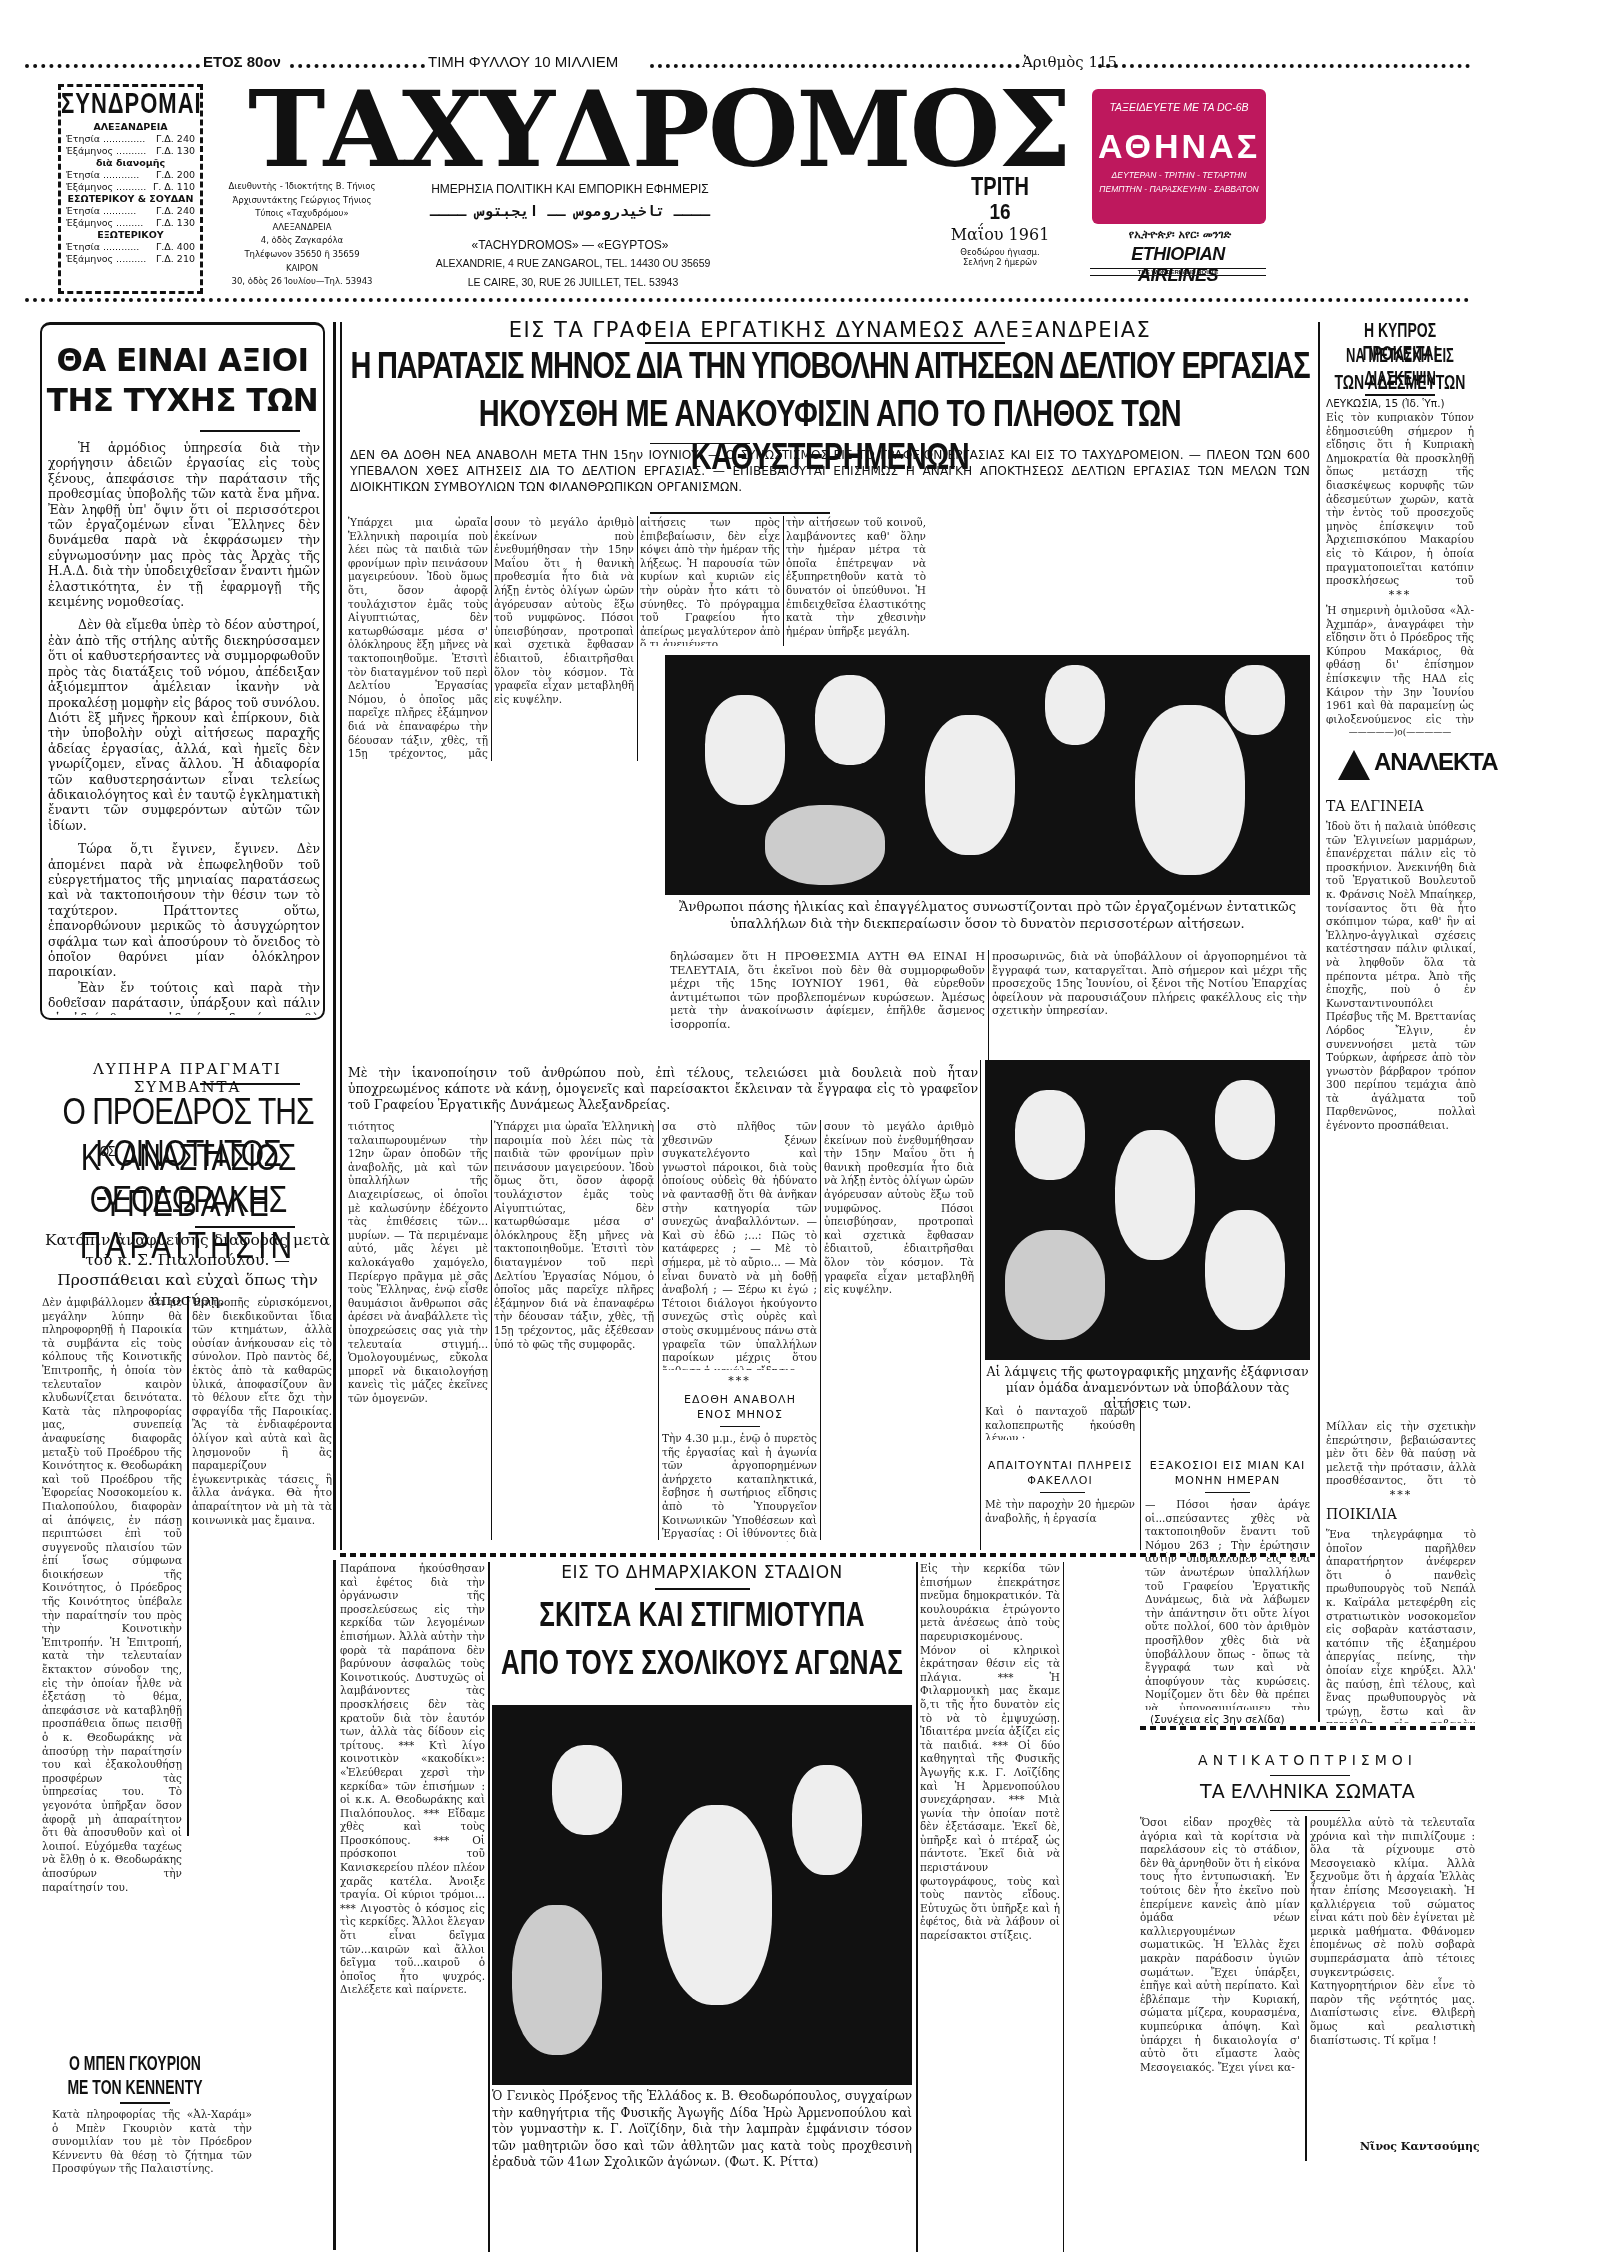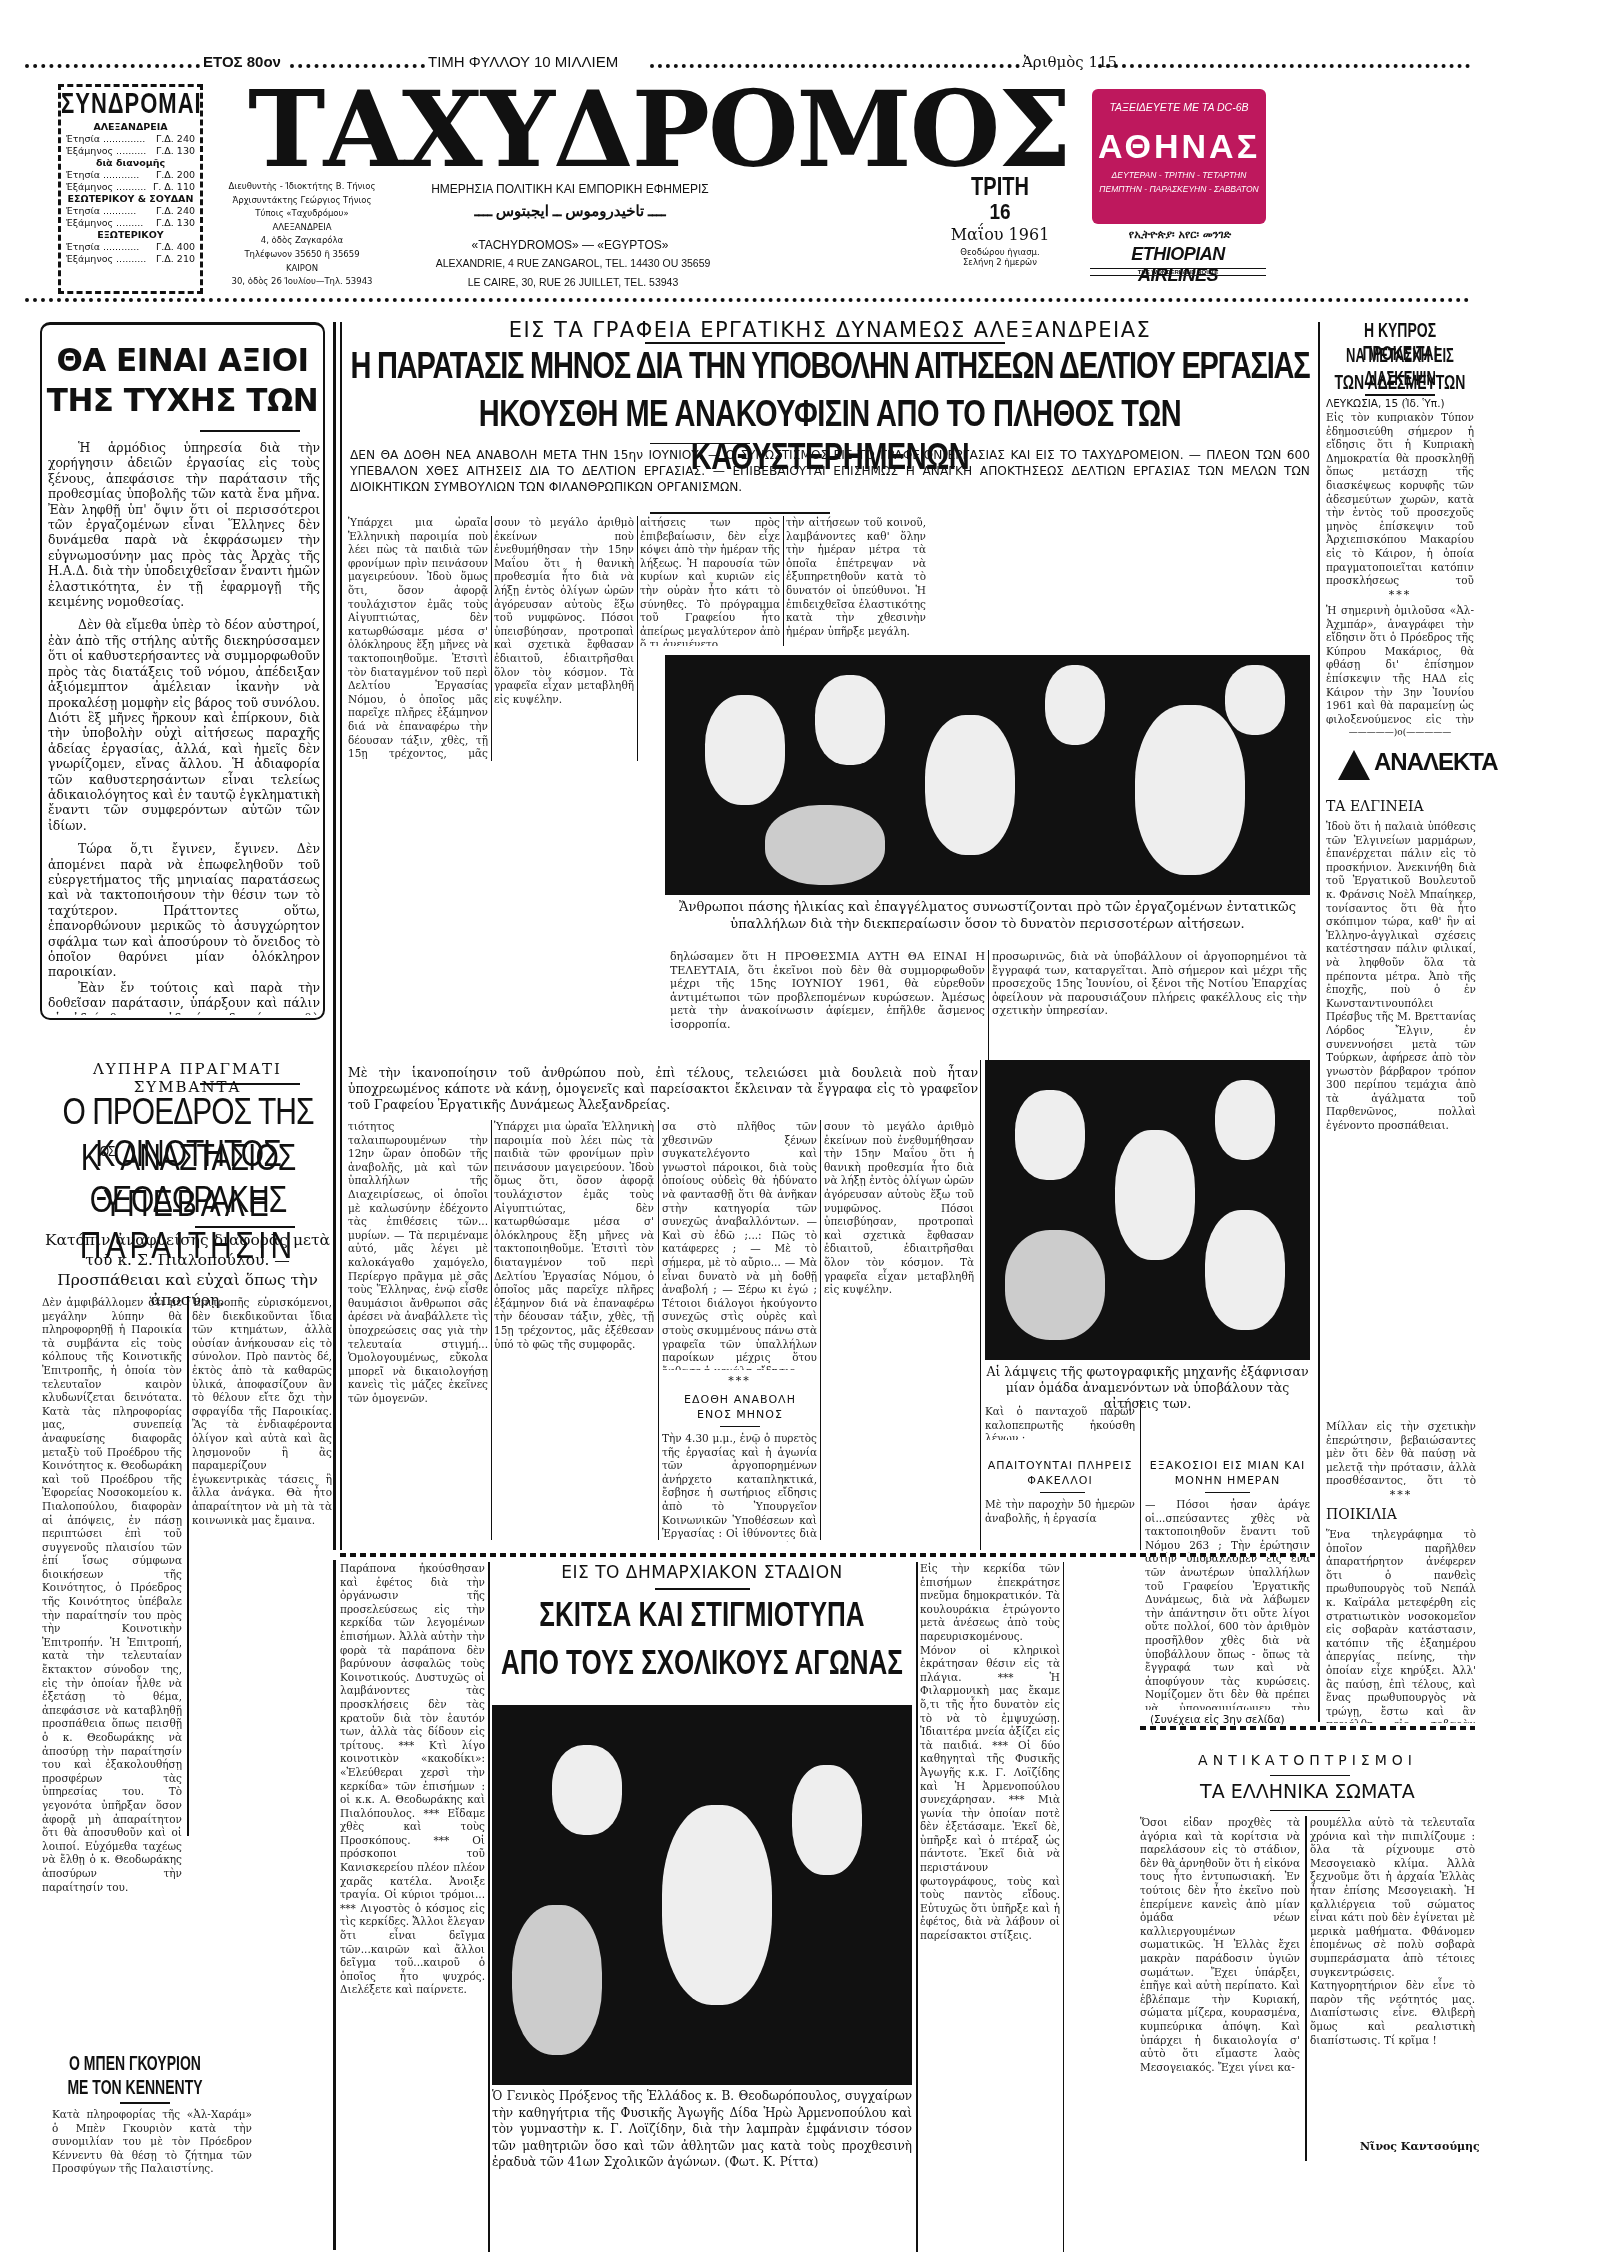--- a/index.html
+++ b/index.html
@@ -77,21 +77,21 @@
     <div>Τύποις «Ταχυδρόμου»</div>
     <div>ΑΛΕΞΑΝΔΡΕΙΑ</div>
     <div>4, ὁδὸς Ζαγκαρόλα</div>
     <div>Τηλέφωνον 35650 ἢ 35659</div>
     <div>ΚΑΙΡΟΝ</div>
     <div>30, ὁδὸς 26 Ἰουλίου—Τηλ. 53943</div>
   </div>
 
 <div class="abs" style="left:248px; top:80px; font-family:'DejaVu Serif',serif; font-weight:bold; font-size:104px; letter-spacing:-2px; transform:scaleX(1.0); line-height:100px;">ΤΑΧΥΔΡΟΜΟΣ</div>
 <div class="abs center" style="left:390px; top:182px; width:360px; font-family:'Liberation Sans',sans-serif; font-size:12px;">ΗΜΕΡΗΣΙΑ ΠΟΛΙΤΙΚΗ ΚΑΙ ΕΜΠΟΡΙΚΗ ΕΦΗΜΕΡΙΣ</div>
-<div class="abs center" style="left:400px; top:202px; width:340px; font-family:Liberation Serif, serif; font-size:15px; font-weight:bold;">ــــ تاخيدروموس ــ ايجبتوس ــــ</div>
+<div class="abs center" style="left:400px; top:202px; width:340px; font-family:Liberation Mono, monospace; font-size:15px; font-weight:bold;">ــــ تاخيدروموس ــ ايجبتوس ــــ</div>
 <div class="abs center" style="left:390px; top:238px; width:360px; font-family:'Liberation Sans',sans-serif; font-size:12px;">«TACHYDROMOS» — «EGYPTOS»</div>
 <div class="abs center" style="left:378px; top:257px; width:390px; font-family:'Liberation Sans',sans-serif; font-size:10.5px;">ALEXANDRIE, 4 RUE ZANGAROL, TEL. 14430 OU 35659</div>
 <div class="abs center" style="left:378px; top:276px; width:390px; font-family:'Liberation Sans',sans-serif; font-size:10.5px;">LE CAIRE, 30, RUE 26 JUILLET, TEL. 53943</div>
 
 <div class="abs center" style="left:935px; top:175px; width:130px;">
   <div style="font-family:'Liberation Sans',sans-serif; font-weight:bold; font-size:20px; transform:scaleY(1.25);">ΤΡΙΤΗ</div>
   <div style="font-family:'Liberation Sans',sans-serif; font-weight:bold; font-size:19px; margin-top:3px; transform:scaleY(1.2);">16</div>
   <div style="font-family:'DejaVu Serif',serif; font-size:16px; margin-top:2px;">Μαΐου 1961</div>
   <div style="font-family:'DejaVu Sans',sans-serif; font-size:8.5px; margin-top:3px;">Θεοδώρου ἡγιασμ.</div>
   <div style="font-family:'DejaVu Sans',sans-serif; font-size:8.5px;">Σελήνη 2 ἡμερῶν</div>
@@ -192,21 +192,21 @@
   <div class="blob" style="left:30px; top:30px; width:70px; height:90px;"></div>
   <div class="blob" style="left:130px; top:70px; width:80px; height:130px;"></div>
   <div class="blob" style="left:230px; top:20px; width:60px; height:80px;"></div>
   <div class="blob" style="left:20px; top:170px; width:100px; height:110px; background:#ccc;"></div>
   <div class="blob" style="left:220px; top:150px; width:80px; height:120px;"></div>
 </div>
 <div class="abs caption" style="left:985px; top:1364px; width:325px; font-size:12.5px; line-height:16px;">Αἱ λάμψεις τῆς φωτογραφικῆς μηχανῆς ἐξάφνισαν μίαν ὁμάδα ἀναμενόντων νὰ ὑποβάλουν τὰς αἰτήσεις των.</div>
 <div class="abs body-txt" style="left:985px; top:1405px; width:150px; height:35px;">Καὶ ὁ πανταχοῦ παρὼν καλοπεπρωτῆς ἠκούσθη λέγων :</div>
 <div class="abs center" style="left:985px; top:1458px; width:150px; font-family:'DejaVu Sans',sans-serif; font-size:11px; line-height:15px; letter-spacing:1px;">ΑΠΑΙΤΟΥΝΤΑΙ ΠΛΗΡΕΙΣ ΦΑΚΕΛΛΟΙ</div>
 <div class="hline" style="left:1040px; top:1492px; width:45px; border-top-width:1px;"></div>
-<div class="abs body-txt" style="left:985px; top:1498px; width:150px; height:45px;">Μὲ τὴν παροχὴν 50 ἡμερῶν ἀναβολῆς, ἡ ἐργασία</div>
+<div class="abs body-txt" style="left:985px; top:1498px; width:150px; height:45px;">Μὲ τὴν παροχὴν 20 ἡμερῶν ἀναβολῆς, ἡ ἐργασία</div>
 <div class="vline" style="left:1140px; top:1400px; height:150px; border-left-width:1px;"></div>
 <div class="abs center" style="left:1145px; top:1458px; width:165px; font-family:'DejaVu Sans',sans-serif; font-size:11px; line-height:15px; letter-spacing:1px;">ΕΞΑΚΟΣΙΟΙ ΕΙΣ ΜΙΑΝ ΚΑΙ ΜΟΝΗΝ ΗΜΕΡΑΝ</div>
 <div class="hline" style="left:1205px; top:1492px; width:45px; border-top-width:1px;"></div>
 <div class="abs body-txt" style="left:1145px; top:1498px; width:165px; height:212px;">— Πόσοι ἦσαν ἀράγε οἱ...σπεύσαντες χθὲς νὰ τακτοποιηθοῦν ἔναντι τοῦ Νόμου 263 ; Τὴν ἐρώτησιν αὐτὴν ὑποβάλλομεν εἰς ἕνα τῶν ἀνωτέρων ὑπαλλήλων τοῦ Γραφείου Ἐργατικῆς Δυνάμεως, διὰ νὰ λάβωμεν τὴν ἀπάντησιν ὅτι οὔτε λίγοι οὔτε πολλοί, 600 τὸν ἀριθμὸν προσῆλθον χθὲς διὰ νὰ ὑποβάλλουν ὅπως - ὅπως τὰ ἔγγραφά των καὶ νὰ ἀποφύγουν τὰς κυρώσεις. Νομίζομεν ὅτι δὲν θὰ πρέπει νὰ ὑπογραμμίσωμεν τὴν σοβαρότητα τῆς καταστάσεως περισσότερον. Πρέπει νὰ καταλάβῃ πλέον ὁ καθεὶς ὅτι ὑποχρεοῦται νὰ καλυφθῇ ὁπωσδήποτε ἔναντι τοῦ Νόμου καὶ</div>
 <div class="abs" style="left:1150px; top:1713px; width:160px; font-family:'DejaVu Sans',sans-serif; font-size:10.5px;">(Συνέχεια εἰς 3ην σελίδα)</div>
 
 <div class="vline" style="left:1318px; top:322px; height:1400px;"></div>
 <div class="abs center" style="left:1325px; top:318px; width:150px; font-family:'Liberation Sans',sans-serif; font-weight:bold; font-size:14px; transform:scaleY(1.45); transform-origin:top;">Η ΚΥΠΡΟΣ ΠΡΟΚΕΙΤΑΙ</div>
 <div class="abs center" style="left:1322px; top:344px; width:156px; font-family:'Liberation Sans',sans-serif; font-weight:bold; font-size:13px; transform:scaleY(1.5); transform-origin:top;">ΝΑ ΜΕΤΑΣΧΗ ΕΙΣ ΔΙΑΣΚΕΨΙΝ</div>
 <div class="abs center" style="left:1325px; top:370px; width:150px; font-family:'Liberation Sans',sans-serif; font-weight:bold; font-size:14px; transform:scaleY(1.45); transform-origin:top;">ΤΩΝ ΑΔΕΣΜΕΥΤΩΝ</div>

